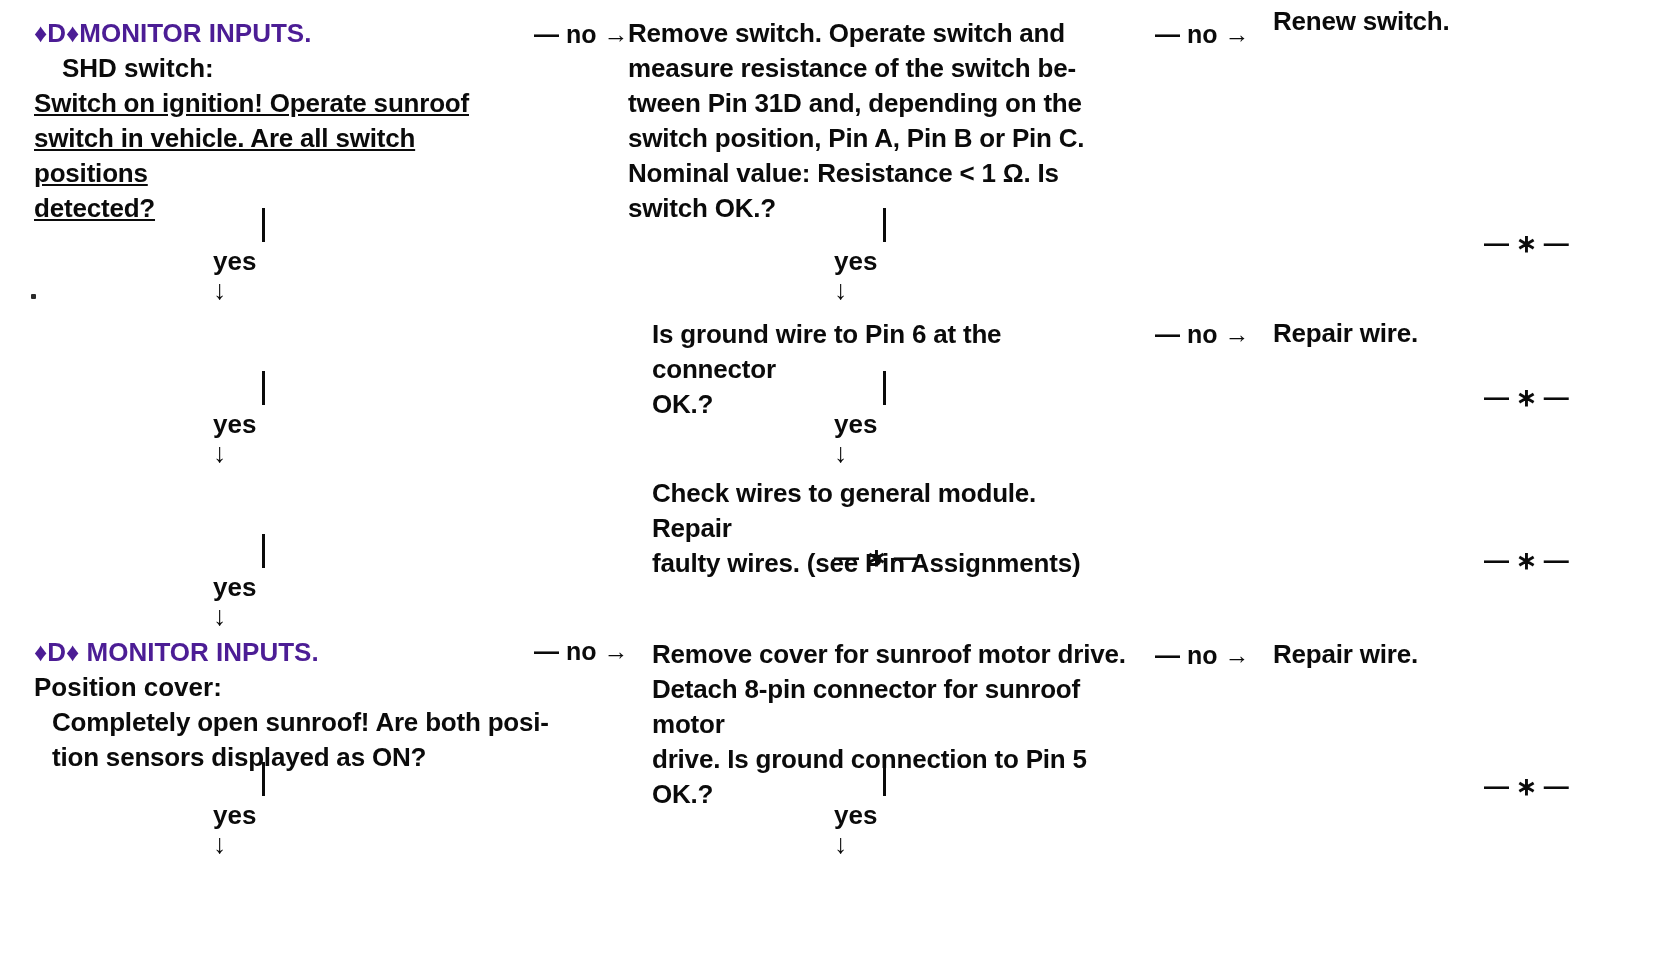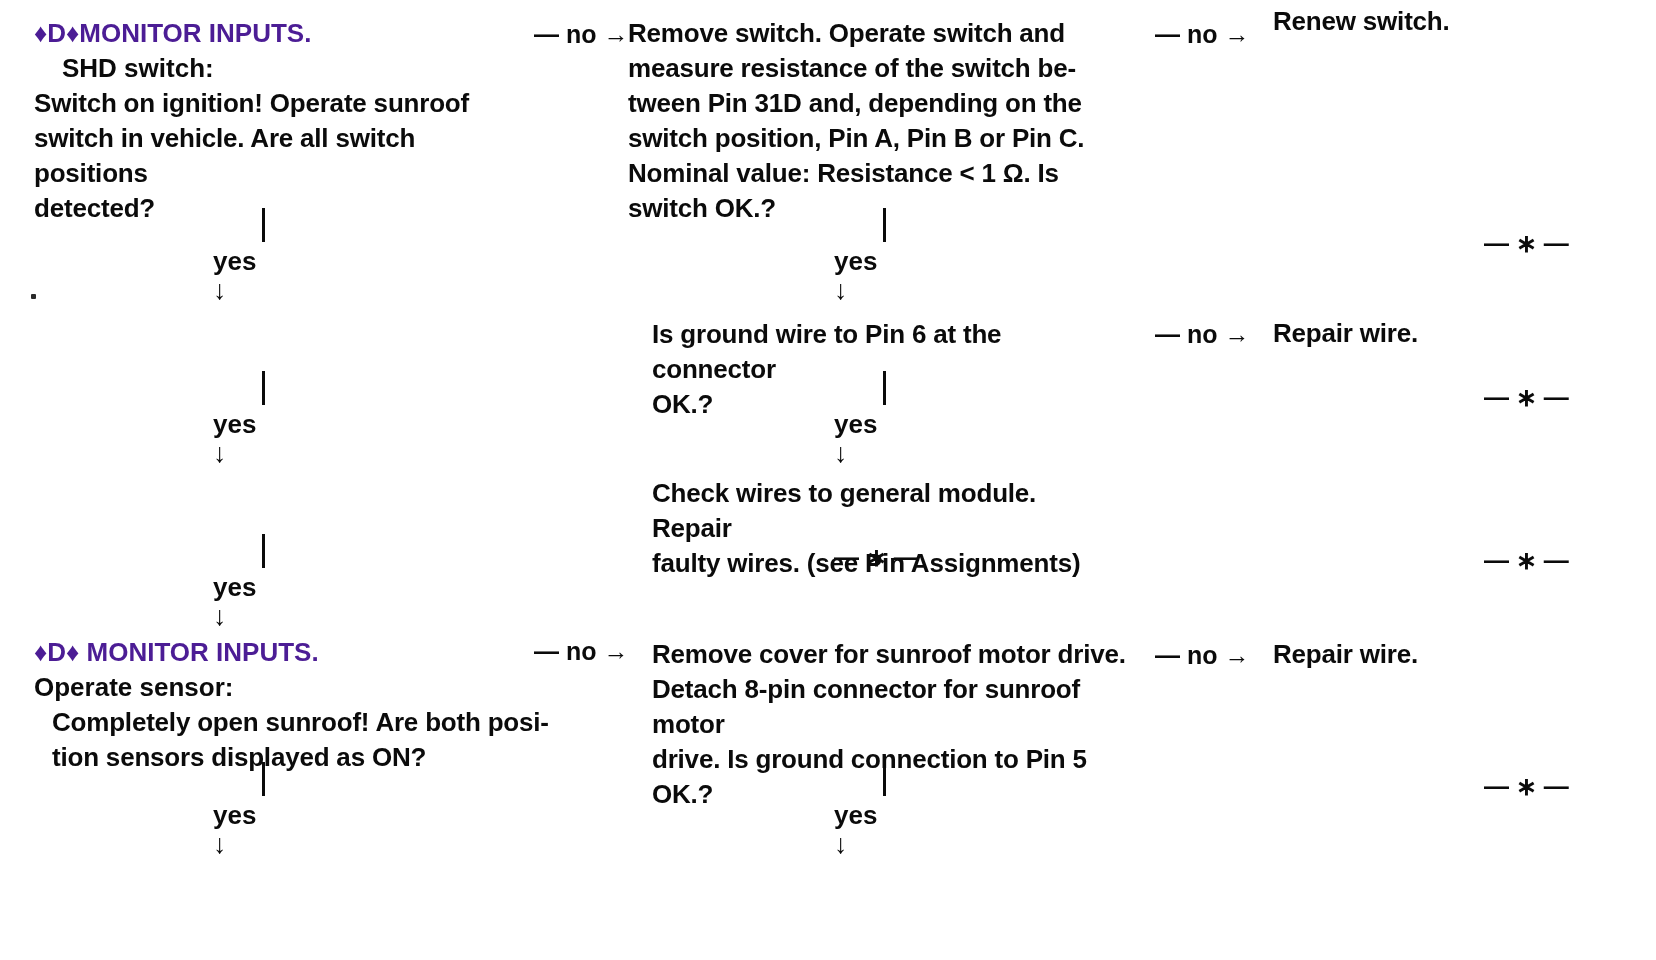--- a/index.html
+++ b/index.html
@@ -97,21 +97,21 @@
 </style>
 </head>
 <body>
 
 <div id="page">
 
   <div class="diamond-head" style="left:34px; top:16px;">♦D♦MONITOR INPUTS.</div>
 
   <div class="head" style="left:34px; top:51px;margin-left:28px;">SHD switch:</div>
 
-  <div class="blk step" style="left:34px; top:86px; width:500px;">Switch on ignition! Operate sunroof
+  <div class="blk step" style="left:34px; top:86px; width:500px;text-decoration:underline;">Switch on ignition! Operate sunroof
 switch in vehicle. Are all switch positions
 detected?</div>
 
   <div class="speck" style="left:31px; top:294px;"></div>
 
   <div class="conn" style="left:213px; top:208px; width:100px;">
     <span class="bar"></span>
     <span class="lbl">yes</span>
     <span class="arw">↓</span>
   </div>
@@ -123,21 +123,21 @@
   </div>
 
   <div class="conn" style="left:213px; top:534px; width:100px;">
     <span class="bar"></span>
     <span class="lbl">yes</span>
     <span class="arw">↓</span>
   </div>
 
   <div class="diamond-head" style="left:34px; top:635px;">♦D♦ MONITOR INPUTS.</div>
 
-  <div class="head" style="left:34px; top:670px;">Operate sensor:</div>
+  <div class="head" style="left:34px; top:670px;">Position cover:</div>
 
   <div class="blk step" style="left:34px; top:705px; width:500px;margin-left:18px;">Completely open sunroof! Are both posi-
 tion sensors displayed as ON?</div>
 
   <div class="conn" style="left:213px; top:762px; width:100px;">
     <span class="bar"></span>
     <span class="lbl">yes</span>
     <span class="arw">↓</span>
   </div>
 

